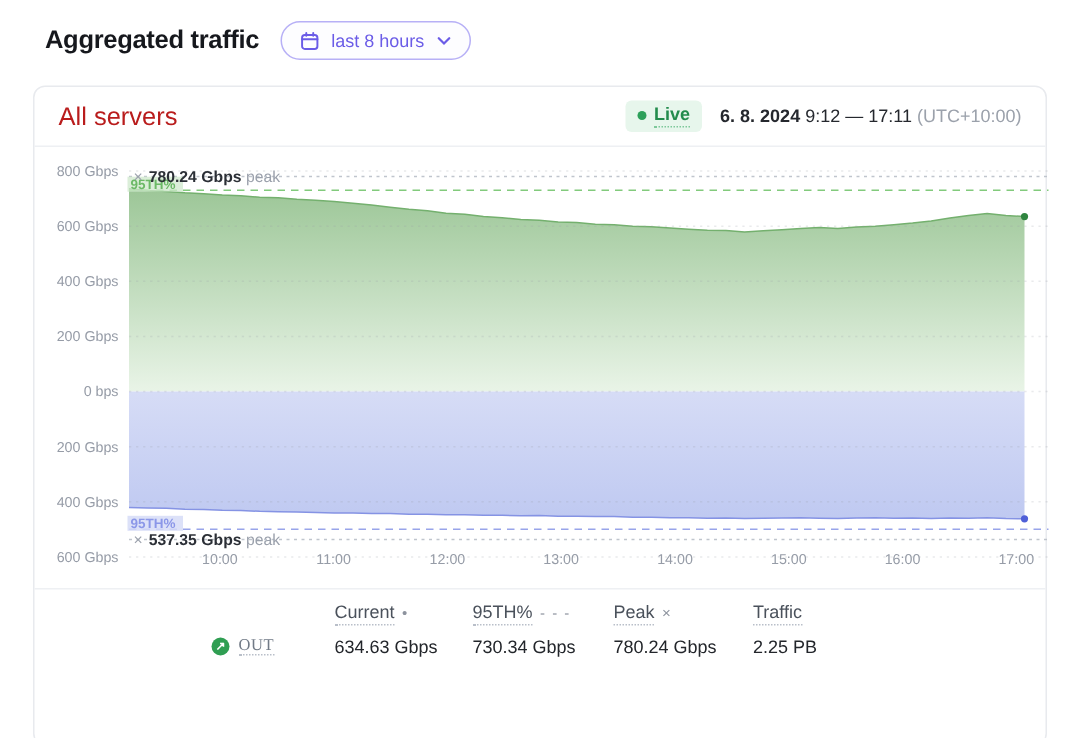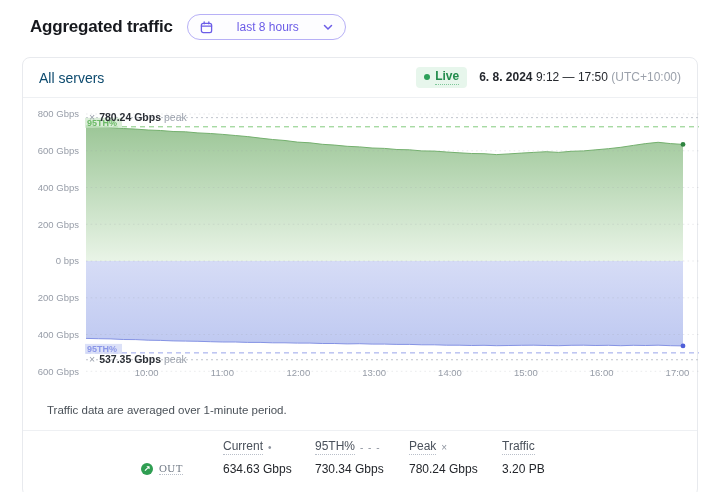--- a/index.html
+++ b/index.html
@@ -1,29 +1,29 @@
 <!DOCTYPE html>
 <html><head>
 <meta charset="utf-8">
 <style>
   * { margin:0; padding:0; box-sizing:border-box; }
   html,body { width:720px; height:492px; overflow:hidden; background:#ffffff;
     font-family:"Liberation Sans", sans-serif; }
   .topbar { display:flex; align-items:center; gap:14px; padding:14px 0 0 30px; }
   .page-title { font-size:17px; font-weight:700; color:#16181d; letter-spacing:-0.2px; }
-  .range-btn { display:flex; align-items:center; gap:24px; height:26px; padding:0 12px;
+  .range-btn { display:flex; align-items:center; gap:8px; height:26px; padding:0 12px;
     border:1px solid #b7b0f6; border-radius:14px; background:#fdfdff; color:#6b5ce7;
     font-size:12px; font-weight:500; cursor:pointer; }
   .range-btn svg { display:block; }
 
   .card { position:absolute; left:22px; top:57px; width:676px; height:440px;
     border:1px solid #e8eaee; border-radius:8px; background:#fff; }
   .card-header { height:40px; display:flex; align-items:center; justify-content:space-between;
     padding:0 16px; border-bottom:1px solid #eef0f3; }
-  .server-label { font-size:14px; color:#0c4a6e; }
+  .server-label { font-size:17px; color:#b91c1c; }
   .header-right { display:flex; align-items:center; gap:12px; }
   .live-badge { display:flex; align-items:center; gap:5px; background:#e7f6ec;
     border-radius:4px; padding:2px 8px 3px 8px; }
   .live-dot { width:6px; height:6px; border-radius:50%; background:#2da05a; }
   .live-text { font-size:12px; font-weight:600; color:#238c4d;
     border-bottom:1px dotted #7ec89a; line-height:1.2; }
   .date-range { font-size:12px; color:#25282e; }
   .date-bold { font-weight:700; }
   .date-times { font-weight:500; }
   .date-tz { color:#9ba1ab; font-weight:400; }
@@ -72,21 +72,21 @@
 <div class="card">
   <div class="card-header">
     <div class="server-label">All servers</div>
     <div class="header-right">
       <div class="live-badge">
         <span class="live-dot"></span>
         <span class="live-text">Live</span>
       </div>
       <div class="date-range">
         <span class="date-bold">6. 8. 2024</span>
-        <span class="date-times">9:12 — 17:50</span>
+        <span class="date-times">9:12 — 17:11</span>
         <span class="date-tz">(UTC+10:00)</span>
       </div>
     </div>
   </div>
 
   <div class="chart-wrap" id="chart">
       <svg width="676" height="292" viewBox="0 0 676 292">
         <defs>
           <linearGradient id="gG" x1="0" y1="0" x2="0" y2="1">
             <stop offset="0" stop-color="#9cc697"></stop>
@@ -137,21 +137,20 @@
           <text x="66" y="21.130899999999997" font-size="10.5"><tspan fill="#9ba1ac">×</tspan><tspan dx="4" fill="#2b2f36" font-weight="600">780.24 Gbps</tspan><tspan dx="3" fill="#9ba1ac">peak</tspan></text>
         </g>
         <g>
           <text x="66" y="263.2380625" font-size="10.5"><tspan fill="#9ba1ac">×</tspan><tspan dx="4" fill="#2b2f36" font-weight="600">537.35 Gbps</tspan><tspan dx="3" fill="#9ba1ac">peak</tspan></text>
         </g>
         <circle cx="660" cy="44.38673750000001" r="2.4" fill="#2f8540"></circle>
         <circle cx="660" cy="245.89249999999998" r="2.4" fill="#4f5fd8"></circle>
       </svg>
     </div>
 
-  <div class="footnote">Traffic data are averaged over 1-minute period.</div>
   <div class="stats-divider"></div>
 
   <div class="stats">
     <div class="out-row">
       <span class="out-icon">↗</span>
       <span class="out-label">OUT</span>
     </div>
     <div class="stat-col" style="left:200px">
       <div class="stat-head">
         <span class="hlabel">Current</span>
@@ -171,16 +170,16 @@
         <span class="hlabel">Peak</span>
         <span class="marker">×</span>
       </div>
       <div class="stat-val">780.24 Gbps</div>
     </div>
     <div class="stat-col" style="left:479px">
       <div class="stat-head">
         <span class="hlabel">Traffic</span>
         <span class="marker"></span>
       </div>
-      <div class="stat-val">3.20 PB</div>
+      <div class="stat-val">2.25 PB</div>
     </div>
   </div>
 </div>
 
 </body></html>

